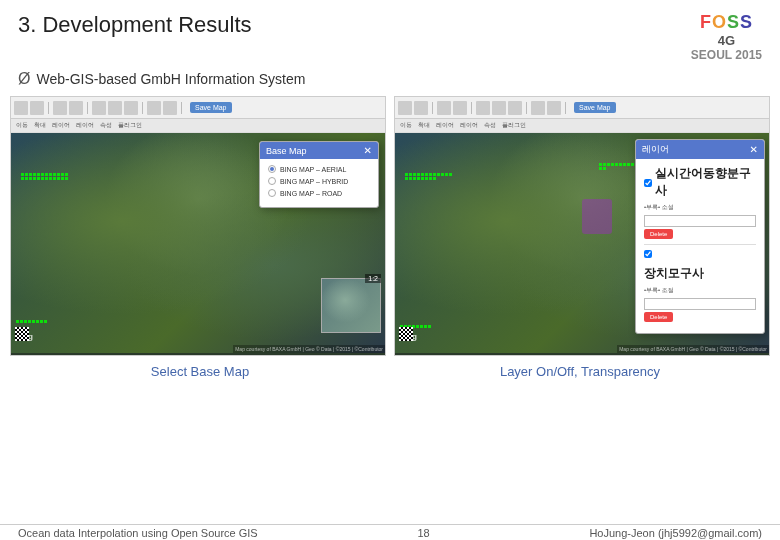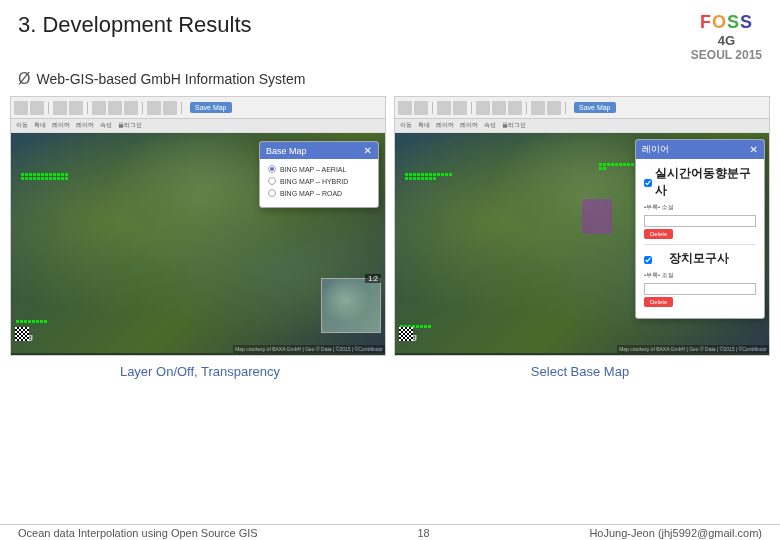--- a/index.html
+++ b/index.html
@@ -589,40 +589,40 @@
             <div style="display:flex;align-items:center;gap:3px;margin-bottom:2px;">
               <input type="checkbox" checked="" style="width: 8px; height: 8px;">
               <span class="dialog-section-title">실시간어동향분구사</span>
             </div>
             <div class="dialog-sub">•부록• 소설</div>
             <div class="input-field"></div>
             <button class="delete-btn">Delete</button>
           </div>
           <div style="border-top:1px solid #ddd;margin-bottom:5px;"></div>
           <div class="dialog-section">
-            <div style="display:flex;align-items:center;gap:17px;margin-bottom:2px;">
+            <div style="display:flex;gap:7px;margin-bottom:2px;flex-direction:column;">
               <input type="checkbox" checked="" style="width: 8px; height: 8px;">
               <span class="dialog-section-title">장치모구사</span>
             </div>
             <div class="dialog-sub">•부록• 조절</div>
             <div class="input-field"></div>
             <button class="delete-btn">Delete</button>
           </div>
         </div>
       </div>
       <div class="zoom-badge">1:2</div>
       <div class="bing-logo">Bing</div>
       <div class="attribution">Map courtesy of BAXA GmbH | Geo © Data | ©2015 | ©Contributor</div>
       <div style="position:absolute;bottom:12px;left:4px;width:14px;height:14px;background:repeating-conic-gradient(#000 0% 25%, #fff 0% 50%) 0 0 / 4px 4px;"></div>
     </div>
   </div>
 </div>
 
 <div class="captions">
+  <div class="caption">Select Base Map</div>
   <div class="caption">Layer On/Off, Transparency</div>
-  <div class="caption">Select Base Map</div>
 </div>
 
 <div class="footer">
   <span class="footer-left">Ocean data Interpolation using Open Source GIS</span>
   <span class="footer-center">18</span>
   <span class="footer-right">HoJung-Jeon (jhj5992@gmail.com)</span>
 </div>
 
 </body></html>

